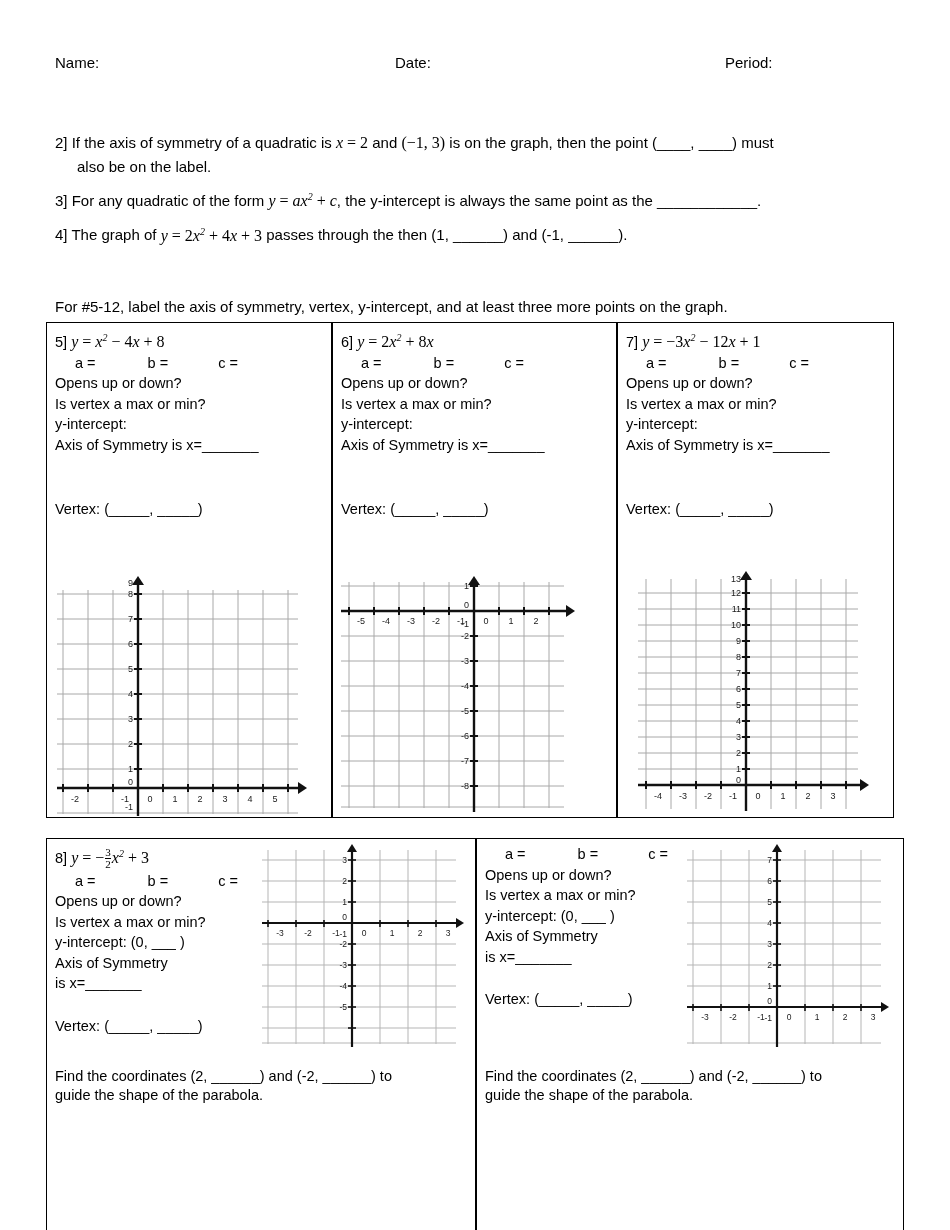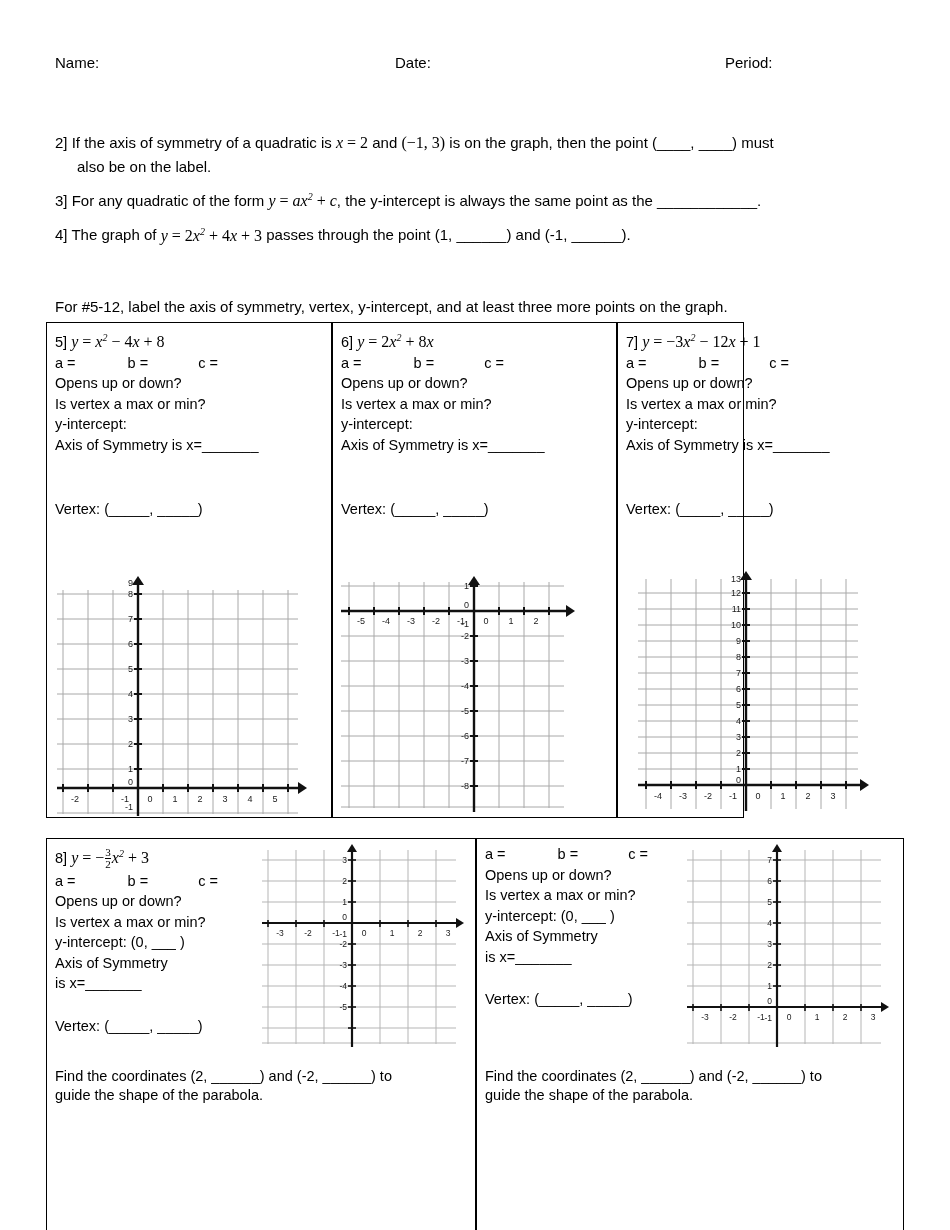--- a/index.html
+++ b/index.html
@@ -85,39 +85,39 @@
   }
   .frac .den { border-top: 1px solid #000; display: block; }
 
   
   .tbl {
     position: absolute;
     border: 1.6px solid #000;
     box-sizing: border-box;
     background: transparent;
   }
-  #table-top { left: 46px; top: 322px; width: 698px; height: 496px; }
+  #table-top { left: 46px; top: 322px; width: 848px; height: 496px; }
   #table-bottom { left: 46px; top: 838px; width: 858px; height: 425px; }
 
   .vline {
     position: absolute;
     top: 0; bottom: 0;
     width: 1.6px;
     background: #000;
   }
 
   .cell {
     position: absolute;
     box-sizing: border-box;
     font-size: 14.5px;
     line-height: 20.5px;
   }
   .cell .lines { padding: 5px 0 0 8px; }
   .cell .lines div { white-space: nowrap; }
-  .abc { letter-spacing: 0px; }
+  .abc { letter-spacing: 0px; margin-left: 20px; }
   .abc .sp1 { display: inline-block; width: 52px; }
   .abc .sp2 { display: inline-block; width: 50px; }
   .gap { height: 22px; }
 
   
   .bl { letter-spacing: 0px; }
 
   
   .graph { position: absolute; }
   .graph svg { display: block; }
@@ -145,21 +145,21 @@
     </div>
     <div class="q indent2">also be on the label.</div>
 
     <div class="q">
       <span>3]</span>
       <span>For any quadratic of the form </span><i class="m">y <span class="op">=</span> ax<sup class="ex">2</sup> <span class="op">+</span> c</i><span>, the y-intercept is always the same point as the </span><span class="bl">____________</span><span>.</span>
     </div>
 
     <div class="q">
       <span>4]</span>
-      <span>The graph of </span><i class="m">y <span class="op">=</span> <span class="num">2</span>x<sup class="ex">2</sup> <span class="op">+</span> <span class="num">4</span>x <span class="op">+</span> <span class="num">3</span></i><span> passes through the point (1, </span><span class="bl">______</span><span>) and (-1, </span><span class="bl">______</span><span>).</span>
+      <span>The graph of </span><i class="m">y <span class="op">=</span> <span class="num">2</span>x<sup class="ex">2</sup> <span class="op">+</span> <span class="num">4</span>x <span class="op">+</span> <span class="num">3</span></i><span> passes through the then (1, </span><span class="bl">______</span><span>) and (-1, </span><span class="bl">______</span><span>).</span>
     </div>
   </div>
 
   <div class="instr">For #5-12, label the axis of symmetry, vertex, y-intercept, and at least three more points on the graph.</div>
 
   <div class="tbl" id="table-top">
     <div class="vline" style="left:284px;"></div>
     <div class="vline" style="left:569px;"></div>
 
     <div class="cell" style="left:0; top:0; width:284px; height:494px;">

